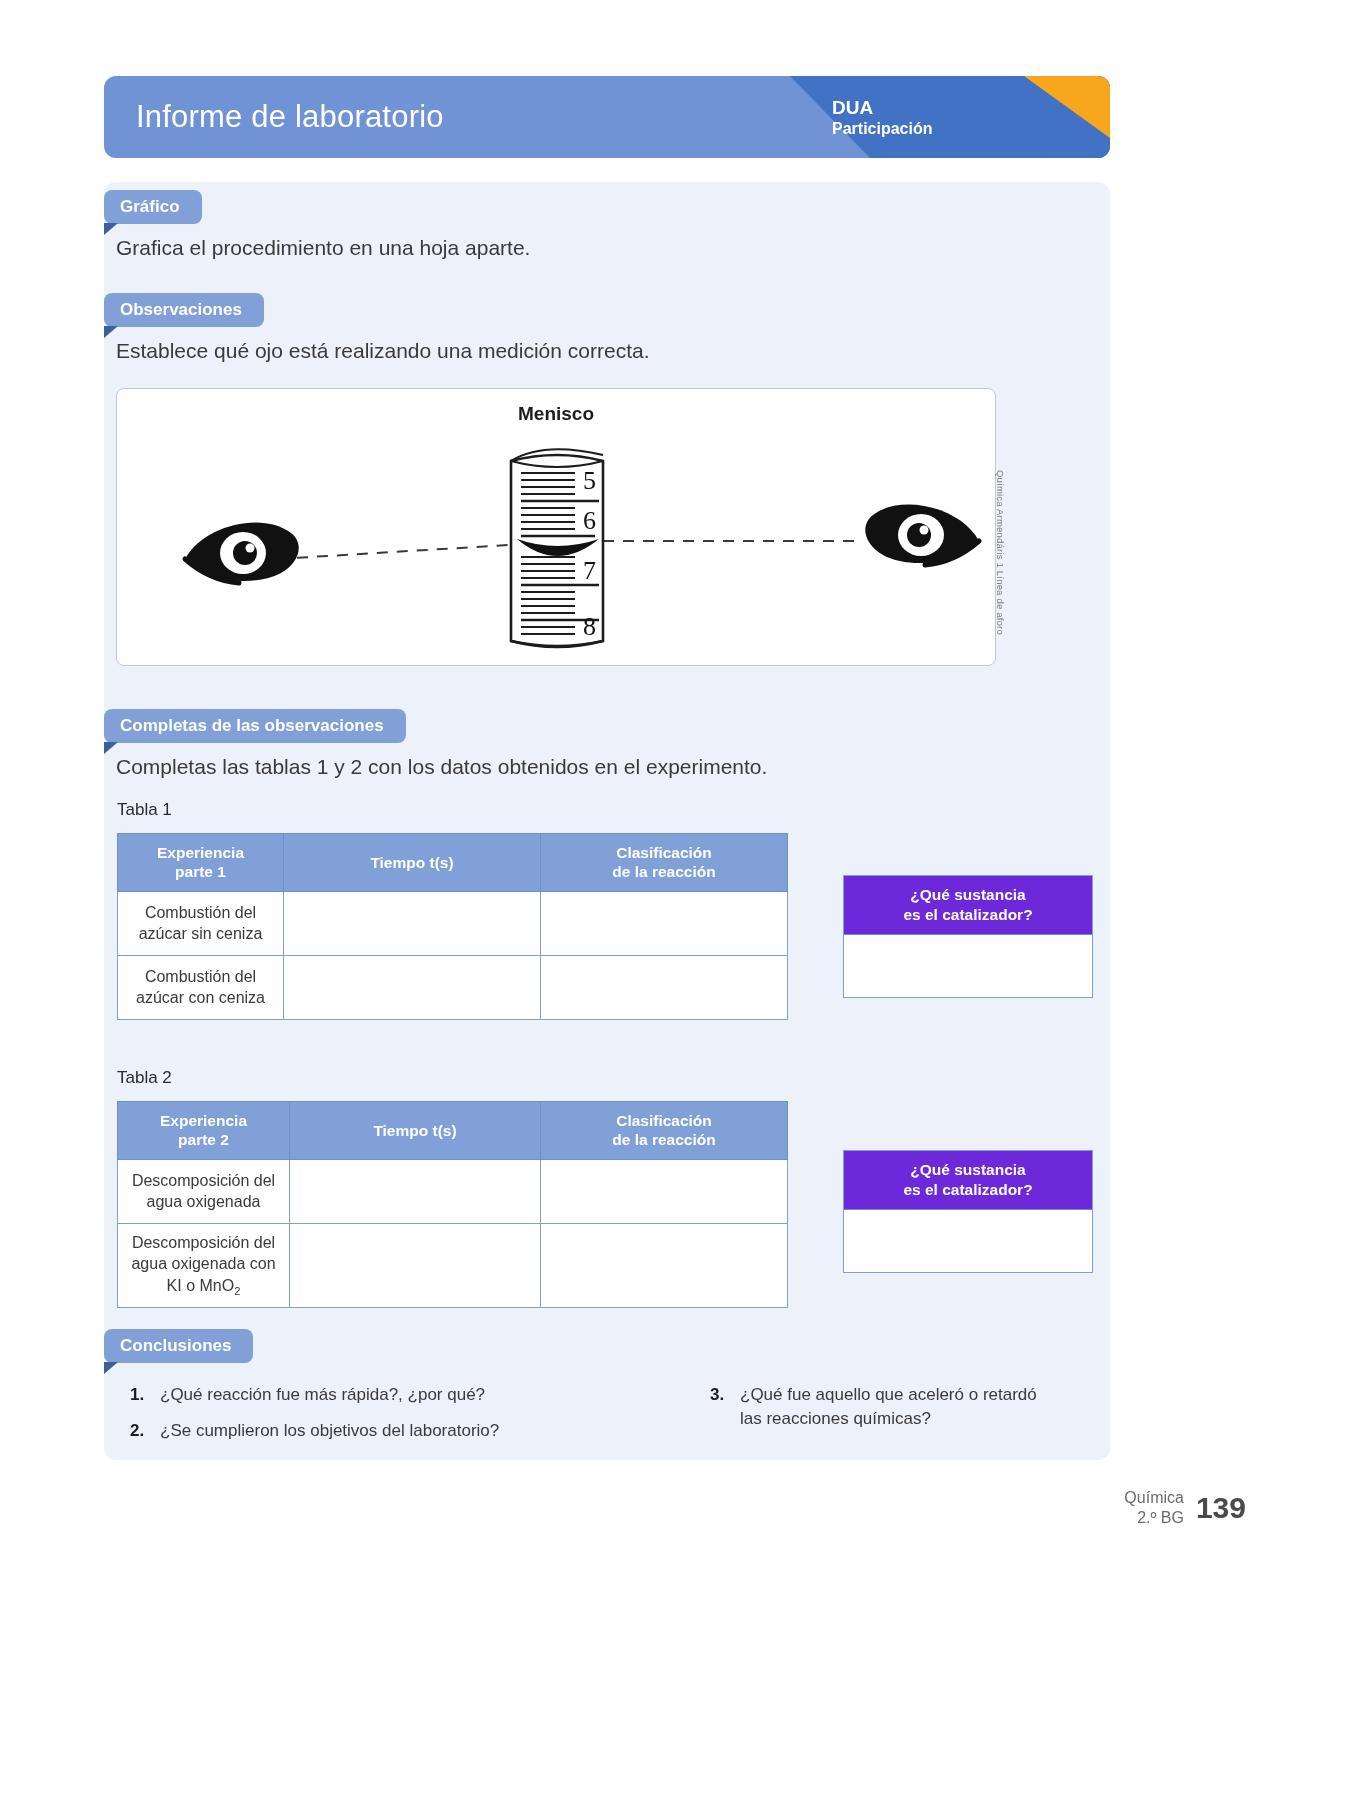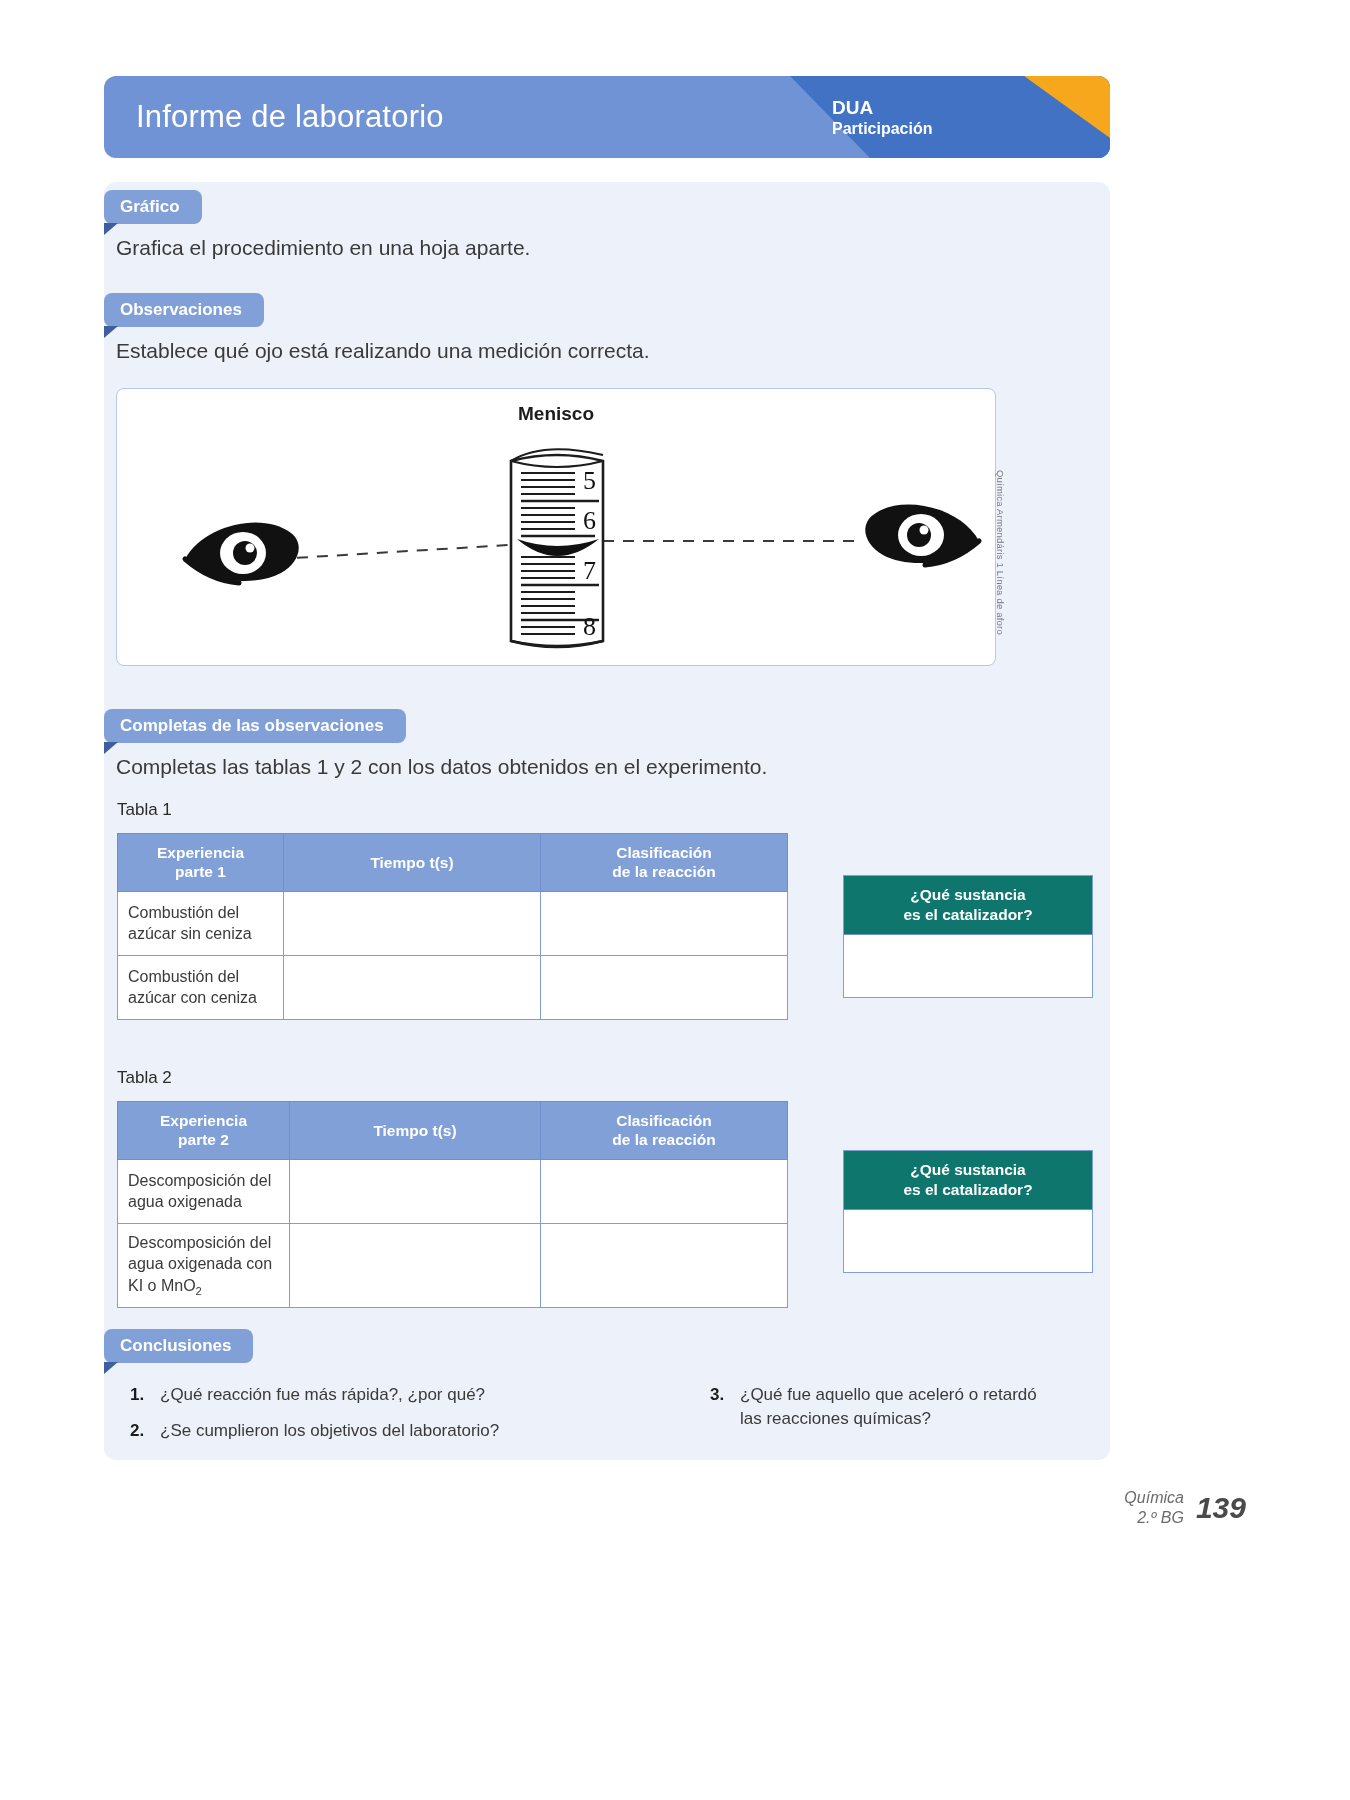--- a/index.html
+++ b/index.html
@@ -130,30 +130,30 @@
   table.dt td {
     background: #ffffff;
     border: 1px solid #7f9ed6;
     height: 64px;
     padding: 8px 10px;
     font-size: 16px;
     color: #3a3a3a;
     vertical-align: middle;
     line-height: 1.35;
   }
-  table.dt td.lbl { vertical-align: middle; }
+  table.dt td.lbl { vertical-align: middle; text-align: center; }
 
   
   .catbox {
     position: absolute;
     width: 250px;
     border: 1px solid #7f9ed6;
   }
   .catbox .cb-head {
-    background: #0f766e;
+    background: #6d28d9;
     color: #ffffff;
     font-size: 15.5px;
     font-weight: 700;
     text-align: center;
     padding: 9px 6px;
     line-height: 1.3;
     border-bottom: 1px solid #6f90cc;
   }
   .catbox .cb-body {
     background: #ffffff;
@@ -174,21 +174,20 @@
     width: 30px;
     flex: none;
   }
 
   
   .footer {
     position: absolute;
     right: 104px; top: 1488px;
     display: flex; align-items: center;
     gap: 12px;
-    font-style: italic;
   }
   .footer .fl {
     text-align: right;
     font-size: 16px;
     color: #6b6b6b;
     line-height: 1.25;
   }
   .footer .pg {
     font-size: 30px;
     font-weight: 700;

